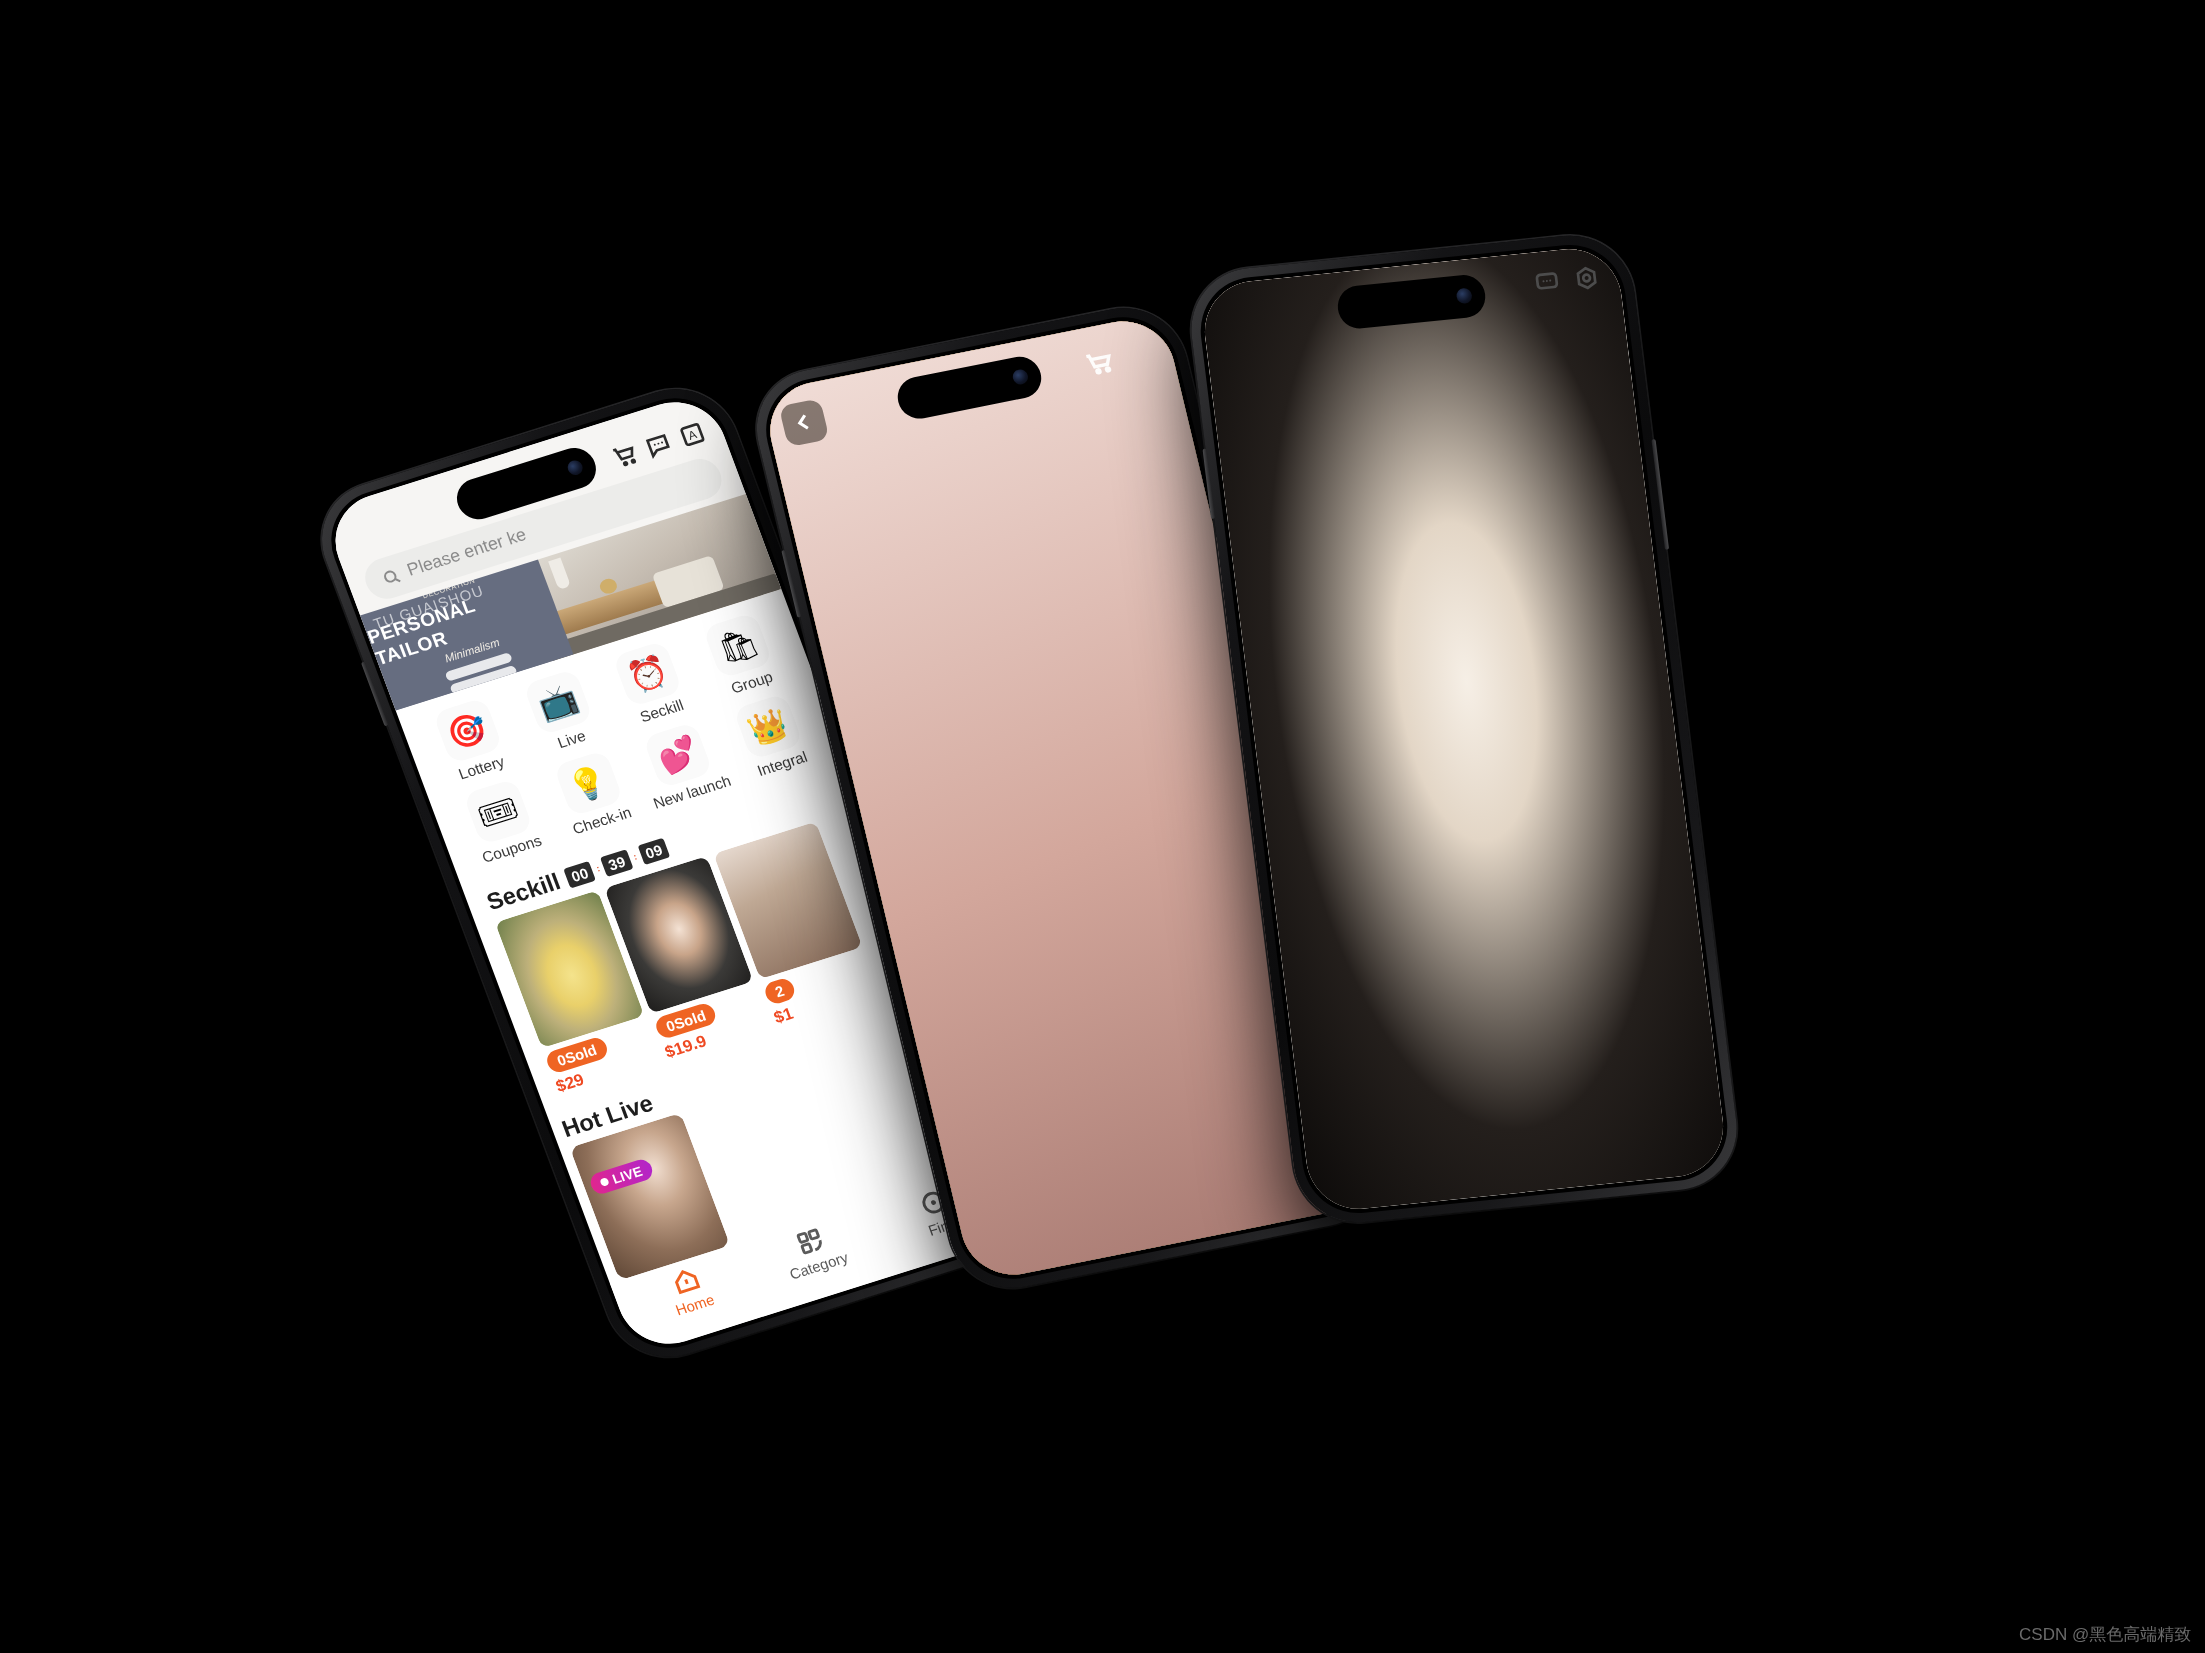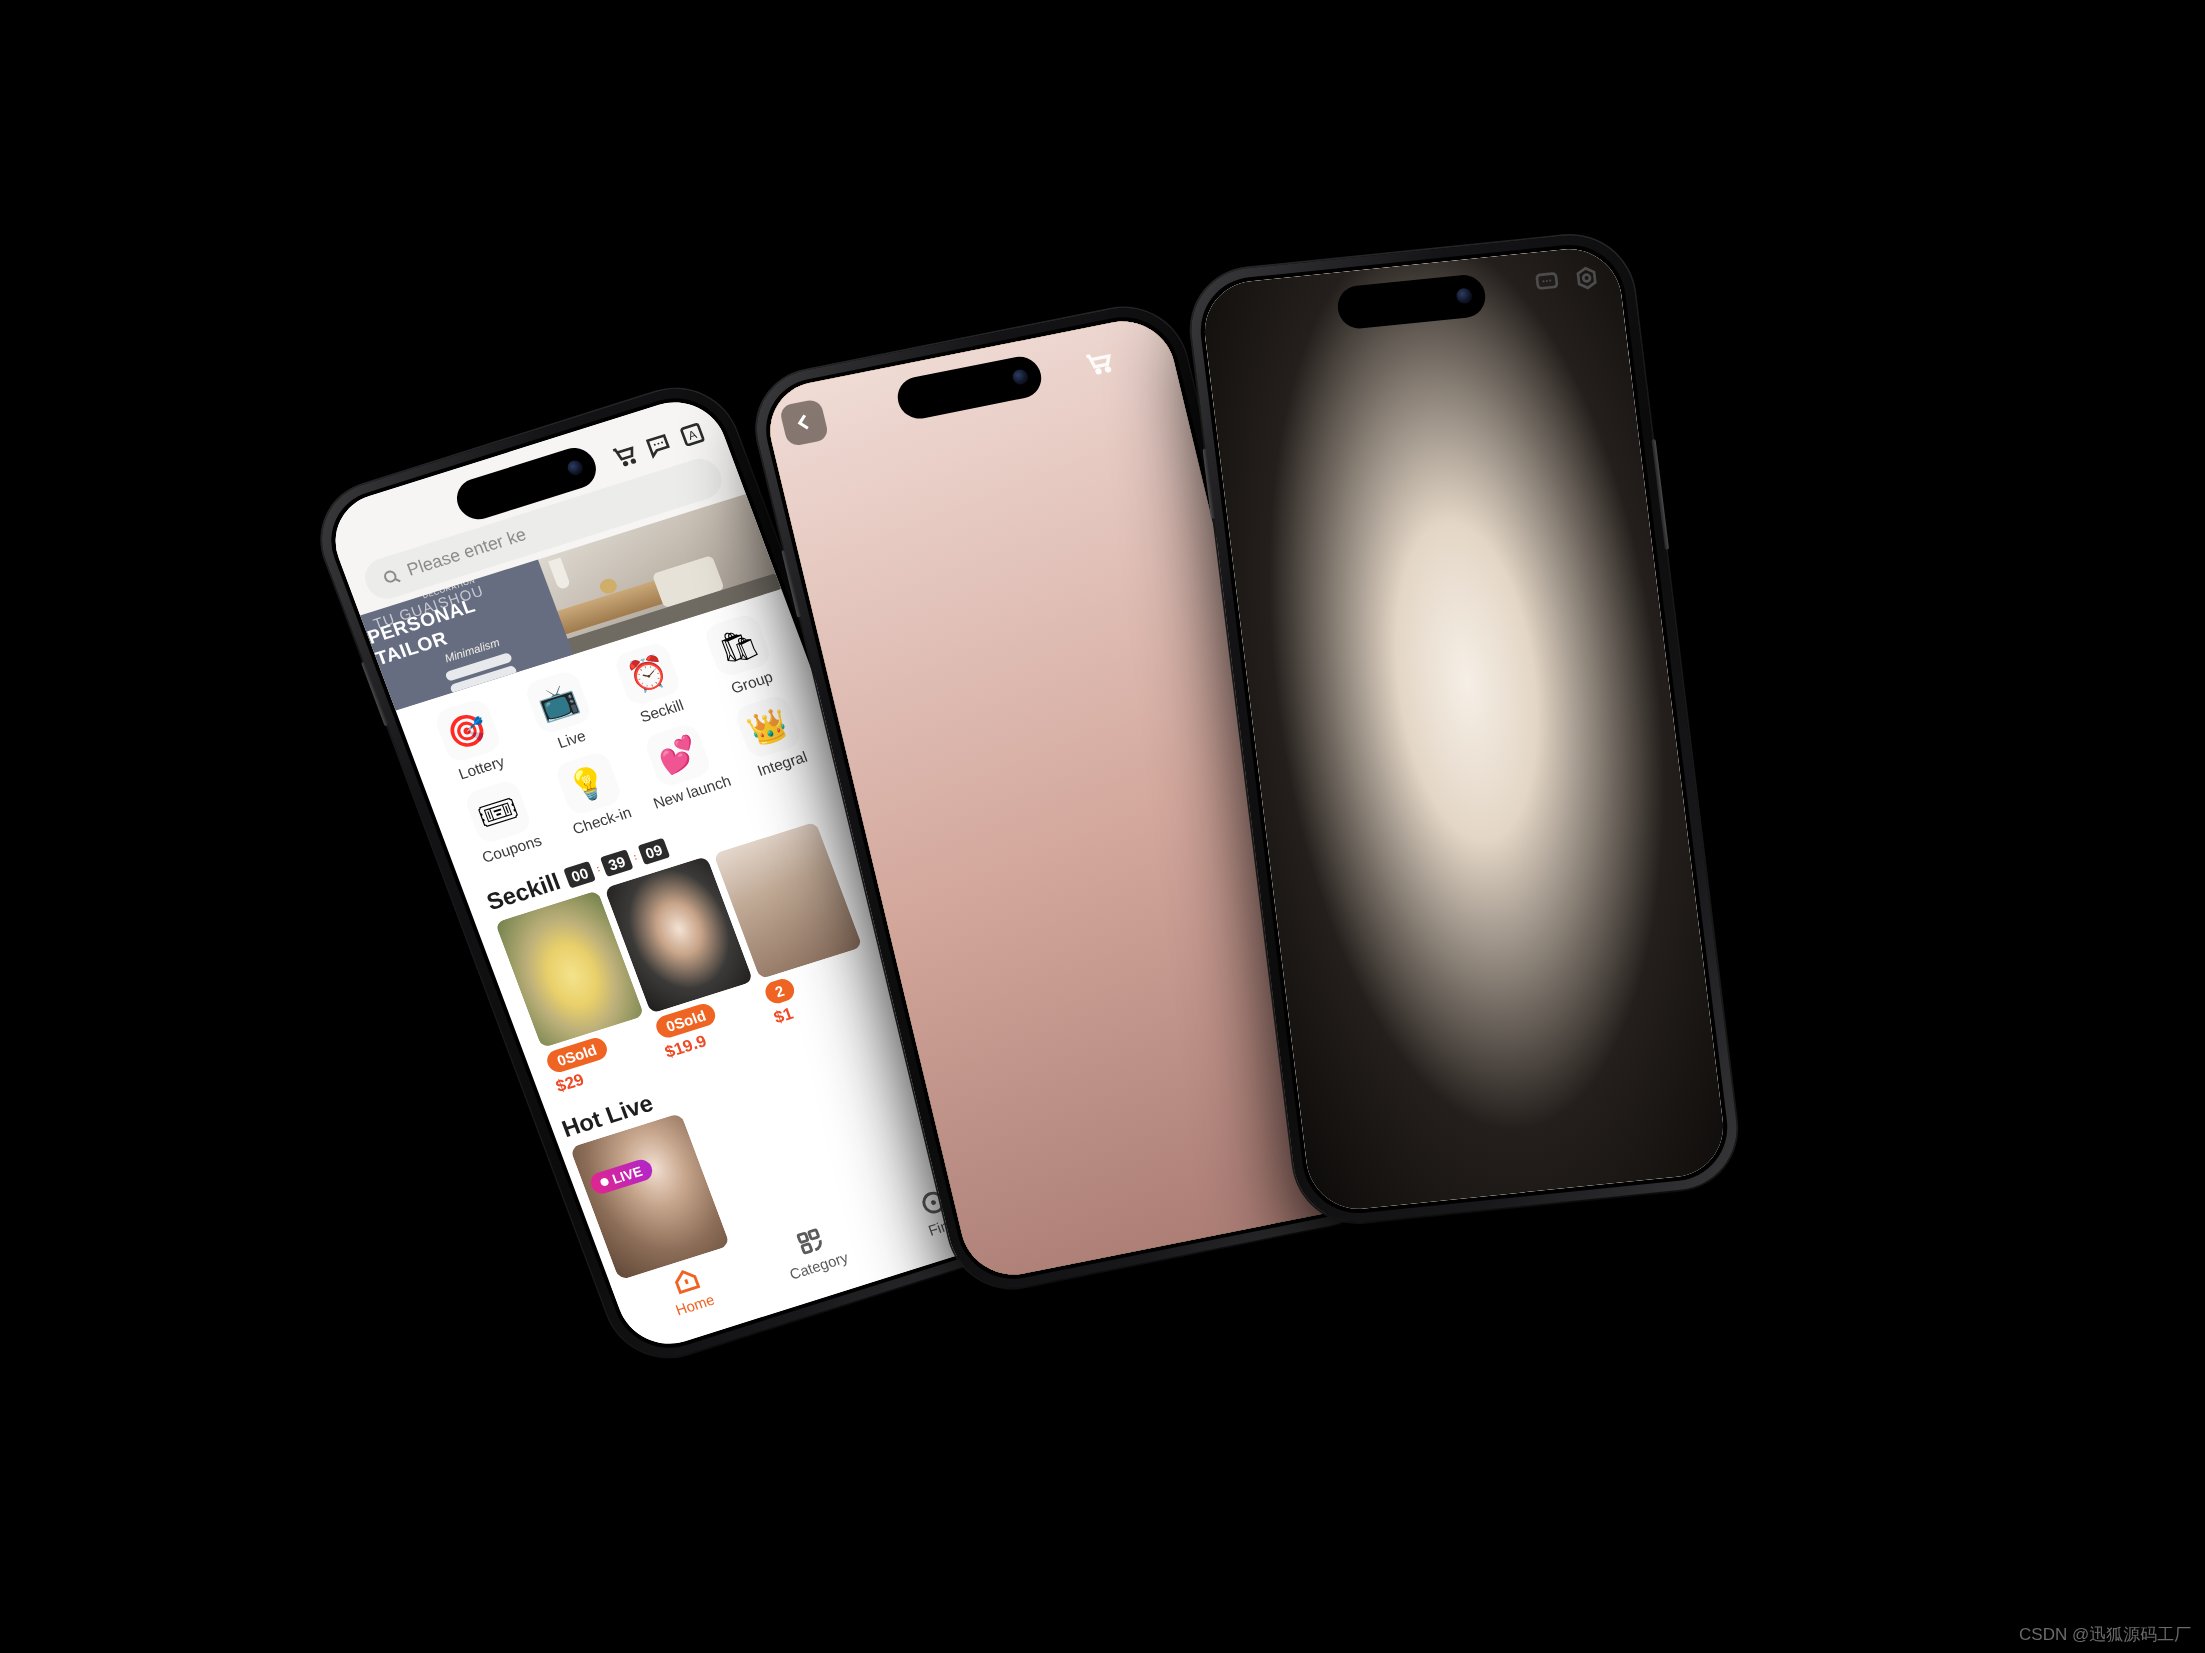--- a/index.html
+++ b/index.html
@@ -784,15 +784,15 @@
                 <circle cx="12" cy="12" r="8"></circle>
                 <path d="M8.8 11.5a3.2 3.2 0 0 0 6.4 0z" fill="#ef6423" stroke="none"></path>
               </svg>
 
           </div>
         </div>
       </div>
     </div>
   </div>
 
-  <div class="wm">CSDN @迅狐源码工厂</div>
+  <div class="wm">CSDN @黑色高端精致</div>
 </div>
 
 
 </body></html>

